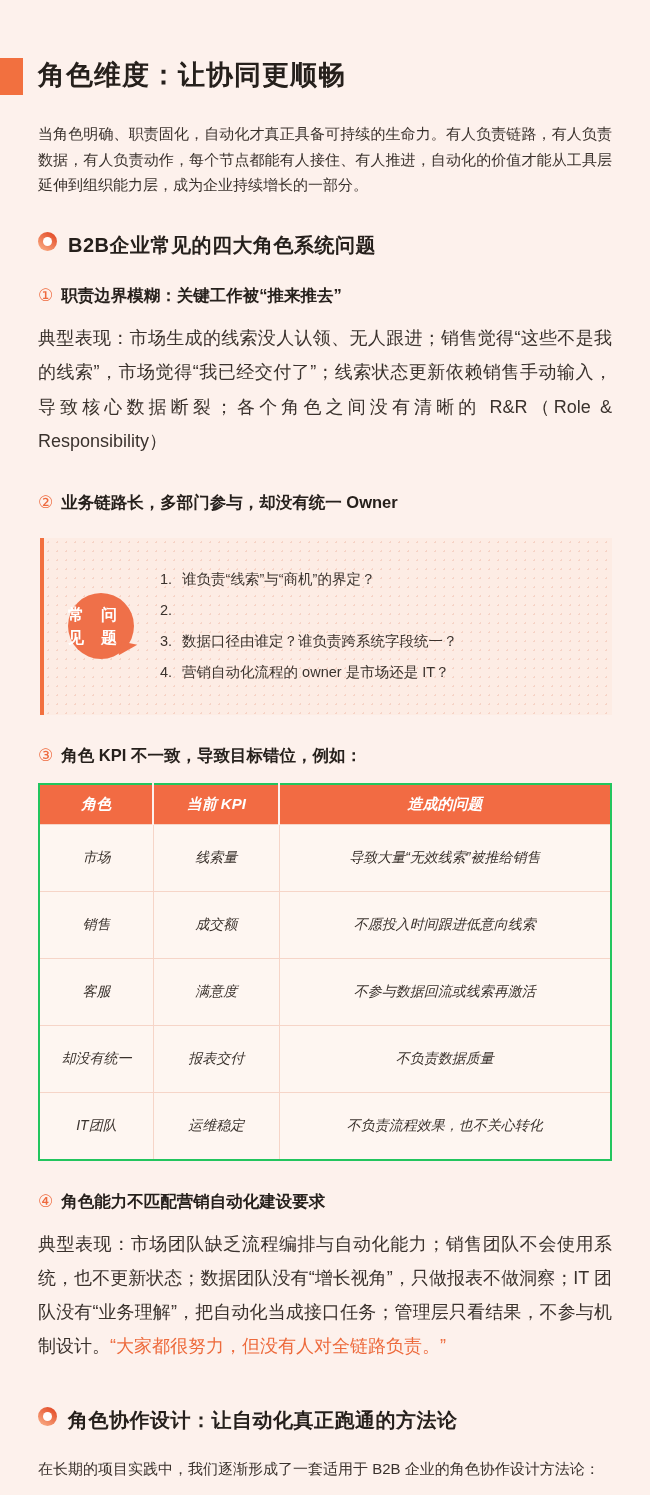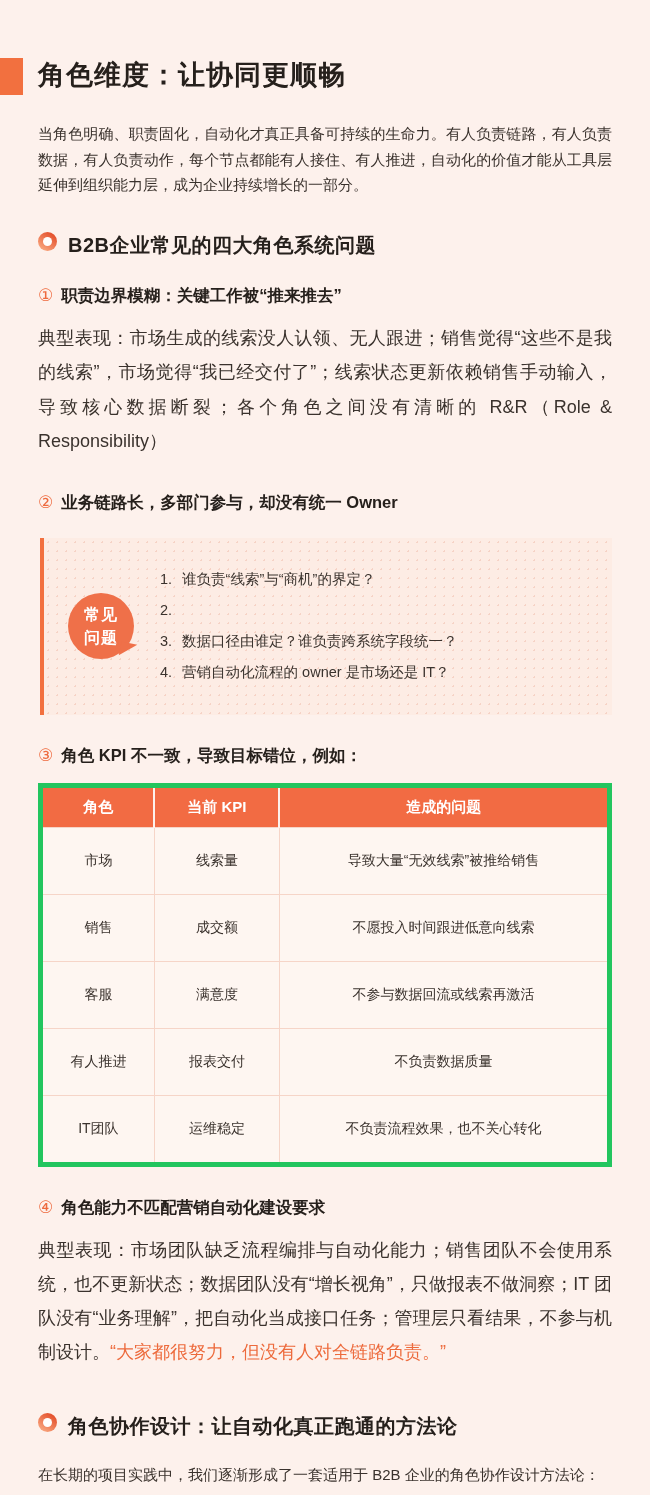--- a/index.html
+++ b/index.html
@@ -65,41 +65,41 @@
     background-image:radial-gradient(#f6d3c6 1px, rgba(0,0,0,0) 1px);
     background-size:9px 9px;
     border-left:4px solid #f2703f;
   }
 
   
   .faq{ display:flex; align-items:center; gap:26px; padding:26px 24px 26px 20px; }
   .bubble{
     flex:0 0 auto; width:66px; height:66px; border-radius:50%;
     background:#ef7049; color:#ffffff;
-    display:flex; flex-direction:column; align-items:center; justify-content:center;
+    display:flex; flex-direction:row; align-items:center; justify-content:center;
     font-size:16px; font-weight:bold; line-height:1.45; letter-spacing:1px;
     position:relative; margin-left:4px;
   }
   .bubble-tail{
     position:absolute; right:-2px; bottom:2px;
     width:0; height:0;
     border-left:16px solid #ef7049;
     border-bottom:14px solid rgba(0,0,0,0);
     transform:rotate(12deg);
   }
   .faq-list{ flex:1; }
   .faq-item{
     display:flex; gap:10px; font-size:14.5px; color:#3a322d; line-height:2.15;
   }
   .faq-num{ flex:0 0 auto; }
 
   
   .kpi-table{
     width:100%; border-collapse:collapse; margin:16px 0 8px 0;
-    border:5px solid #22c55e; background:#fef6f1;
+    border:2px solid #22c55e; background:#fef6f1;font-style:italic;
   }
   .kpi-table th{
     background:#f26b43; color:#ffffff; font-size:15px; font-weight:bold;
     padding:10px 6px; border-right:2px solid #fdf1ec;
   }
   .kpi-table th:last-child{ border-right:none; }
   .kpi-table td{
     font-size:14px; color:#3a322d; text-align:center;
     padding:24px 6px; border:1px solid #f6d5c8;
   }
@@ -191,21 +191,21 @@
         <td>销售</td>
         <td>成交额</td>
         <td>不愿投入时间跟进低意向线索</td>
       </tr>
       <tr>
         <td>客服</td>
         <td>满意度</td>
         <td>不参与数据回流或线索再激活</td>
       </tr>
       <tr>
-        <td>有人推进</td>
+        <td>却没有统一</td>
         <td>报表交付</td>
         <td>不负责数据质量</td>
       </tr>
       <tr>
         <td>IT团队</td>
         <td>运维稳定</td>
         <td>不负责流程效果，也不关心转化</td>
       </tr>
     </tbody>
   </table>

